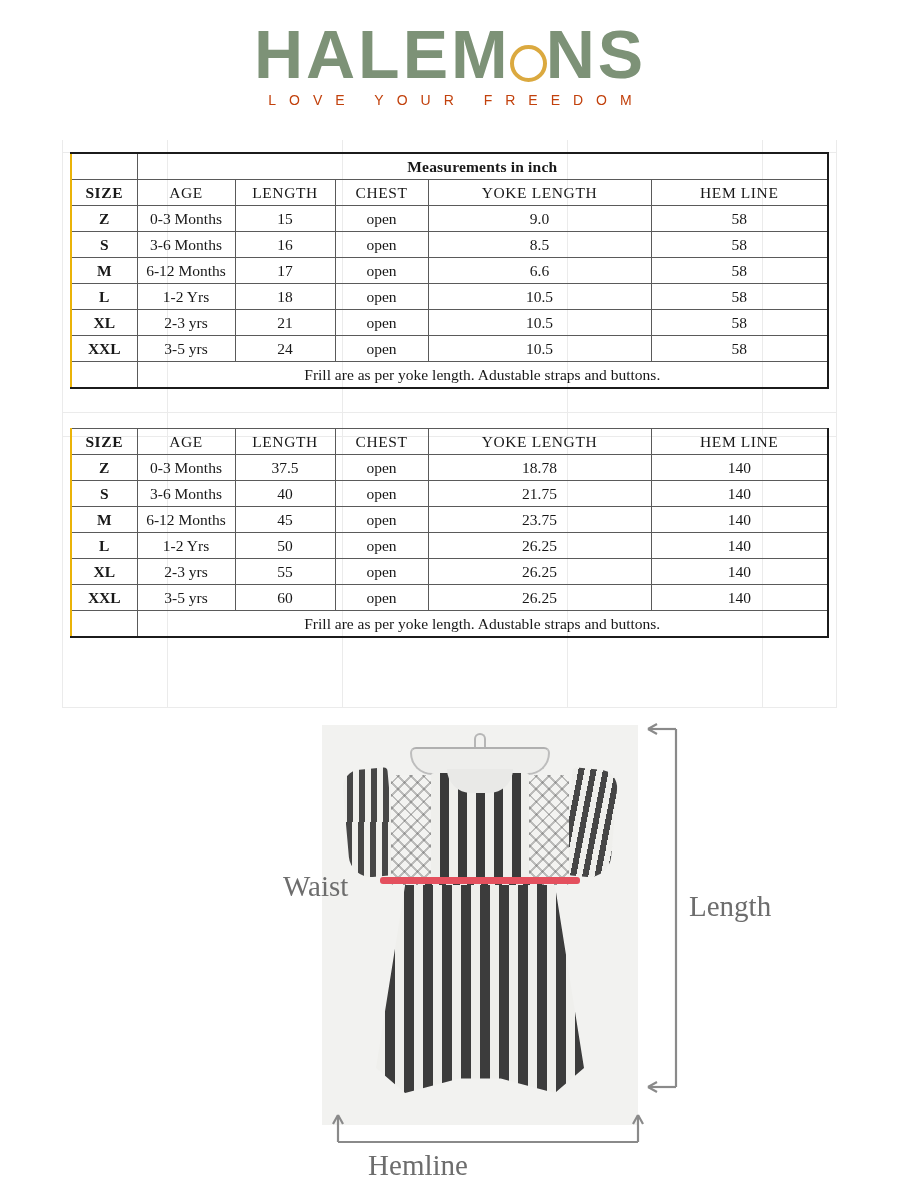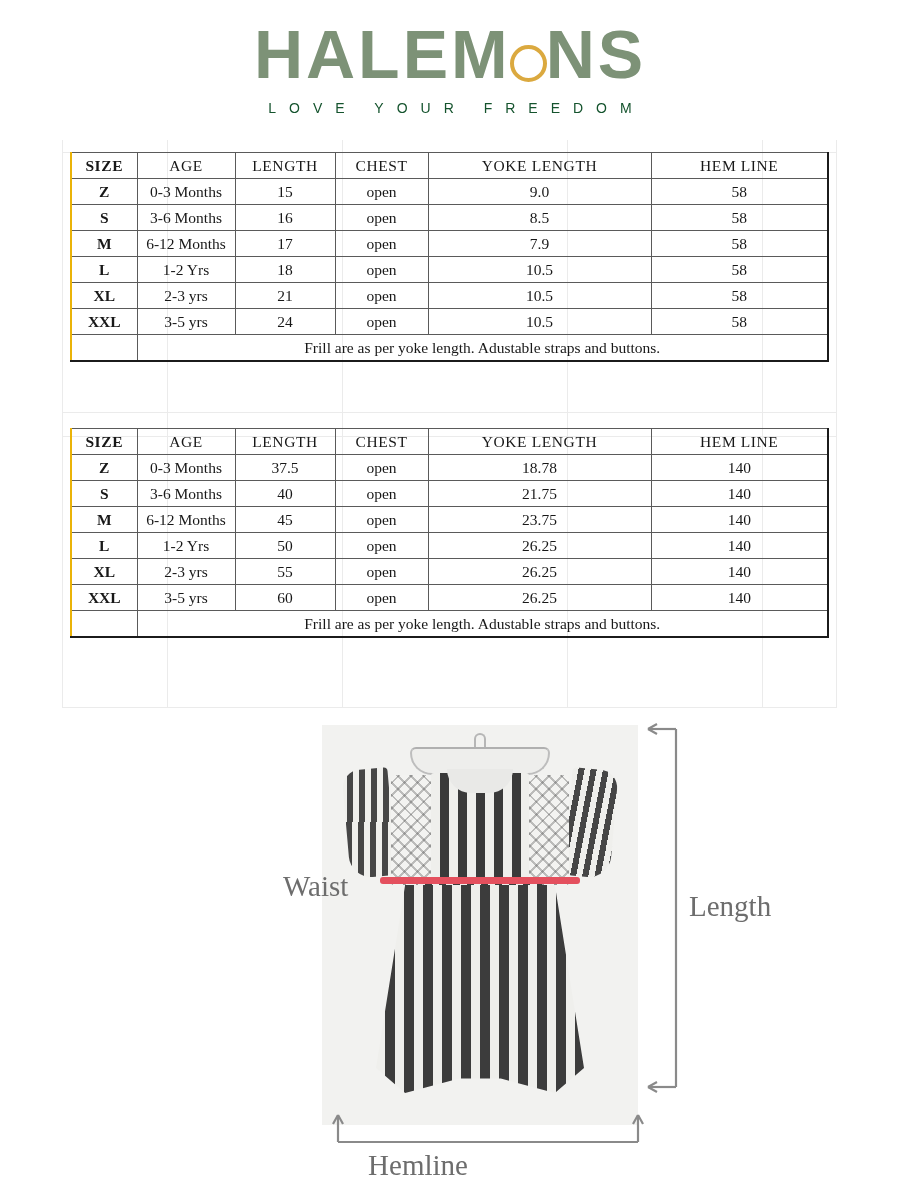--- a/index.html
+++ b/index.html
@@ -38,25 +38,25 @@
     display: inline-block;
     width: 37px; height: 37px;
     border: 4px solid #dba93f;
     border-radius: 50%;
     vertical-align: baseline;
     position: relative;
     top: 4px;
     margin: 0 -1px;
   }
   .tagline {
-    margin-top: 12px;
+    margin-top: 4px;
     font-family: "Liberation Sans", sans-serif;
     font-size: 14px;
     letter-spacing: 13px;
-    color: #14532d;
+    color: #c2410c;
     text-indent: 13px;
   }
 
   
   .ghost-grid {
     position: absolute;
     left: 62px; top: 140px;
     width: 775px; height: 568px;
     pointer-events: none;
   }
@@ -305,20 +305,24 @@
   <colgroup>
     <col class="c-size">
       <col class="c-age">
       <col class="c-len">
     <col class="c-che">
       <col class="c-yok">
       <col class="c-hem">
   </colgroup>
   <tbody>
     <tr>
+      <td class="blank-cell outer-l outer-t"></td>
+      <td class="title-cell outer-t outer-r" colspan="5">Measurements in inch</td>
+    </tr>
+    <tr>
       <td class="col-head sz outer-l">SIZE</td>
       <td class="col-head">AGE</td>
       <td class="col-head">LENGTH</td>
       <td class="col-head">CHEST</td>
       <td class="col-head">YOKE LENGTH</td>
       <td class="col-head outer-r">HEM LINE</td>
     </tr>
     <tr>
       <td class="sz outer-l">Z</td>
       <td>0-3 Months</td>
@@ -333,21 +337,21 @@
       <td>16</td>
       <td>open</td>
       <td>8.5</td>
       <td class="outer-r">58</td>
     </tr>
     <tr>
       <td class="sz outer-l">M</td>
       <td>6-12 Months</td>
       <td>17</td>
       <td>open</td>
-      <td>7.9</td>
+      <td>6.6</td>
       <td class="outer-r">58</td>
     </tr>
     <tr>
       <td class="sz outer-l">L</td>
       <td>1-2 Yrs</td>
       <td>18</td>
       <td>open</td>
       <td>10.5</td>
       <td class="outer-r">58</td>
     </tr>

